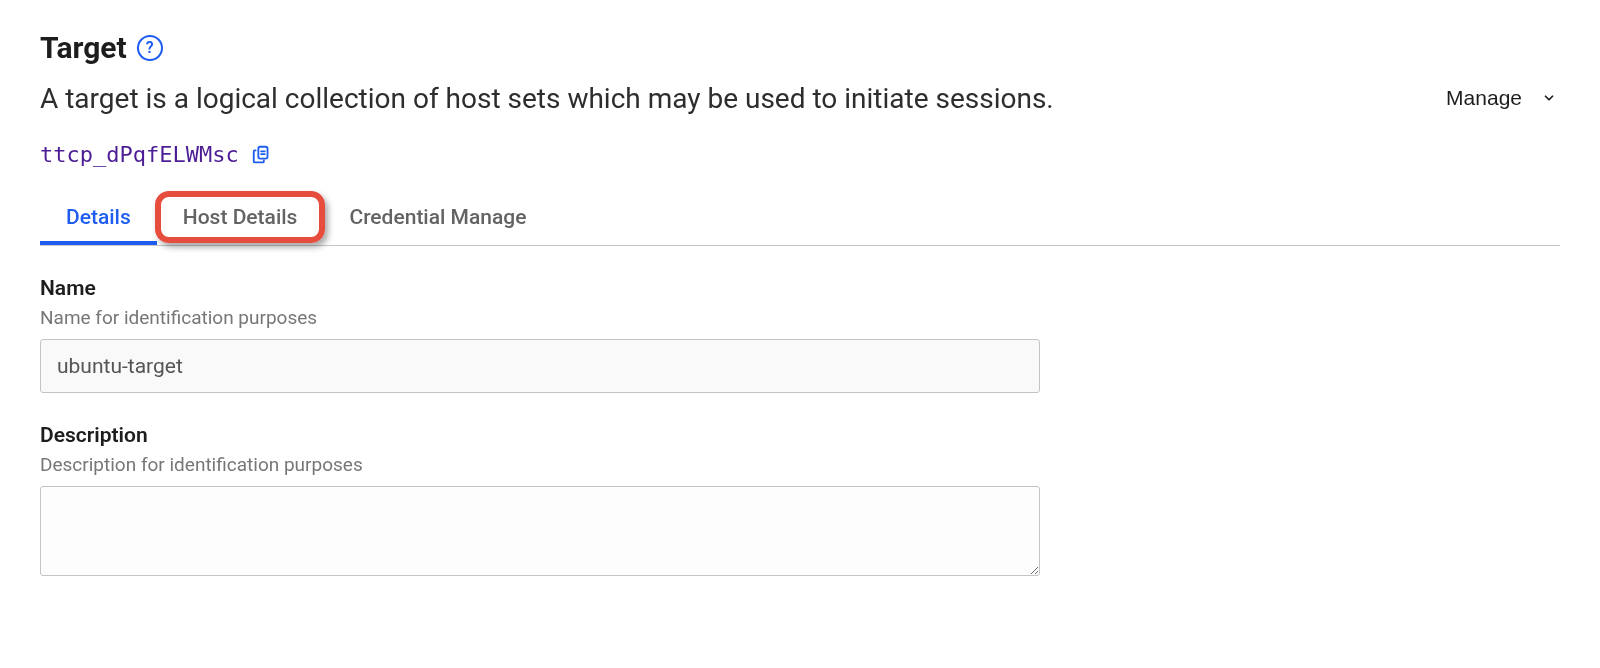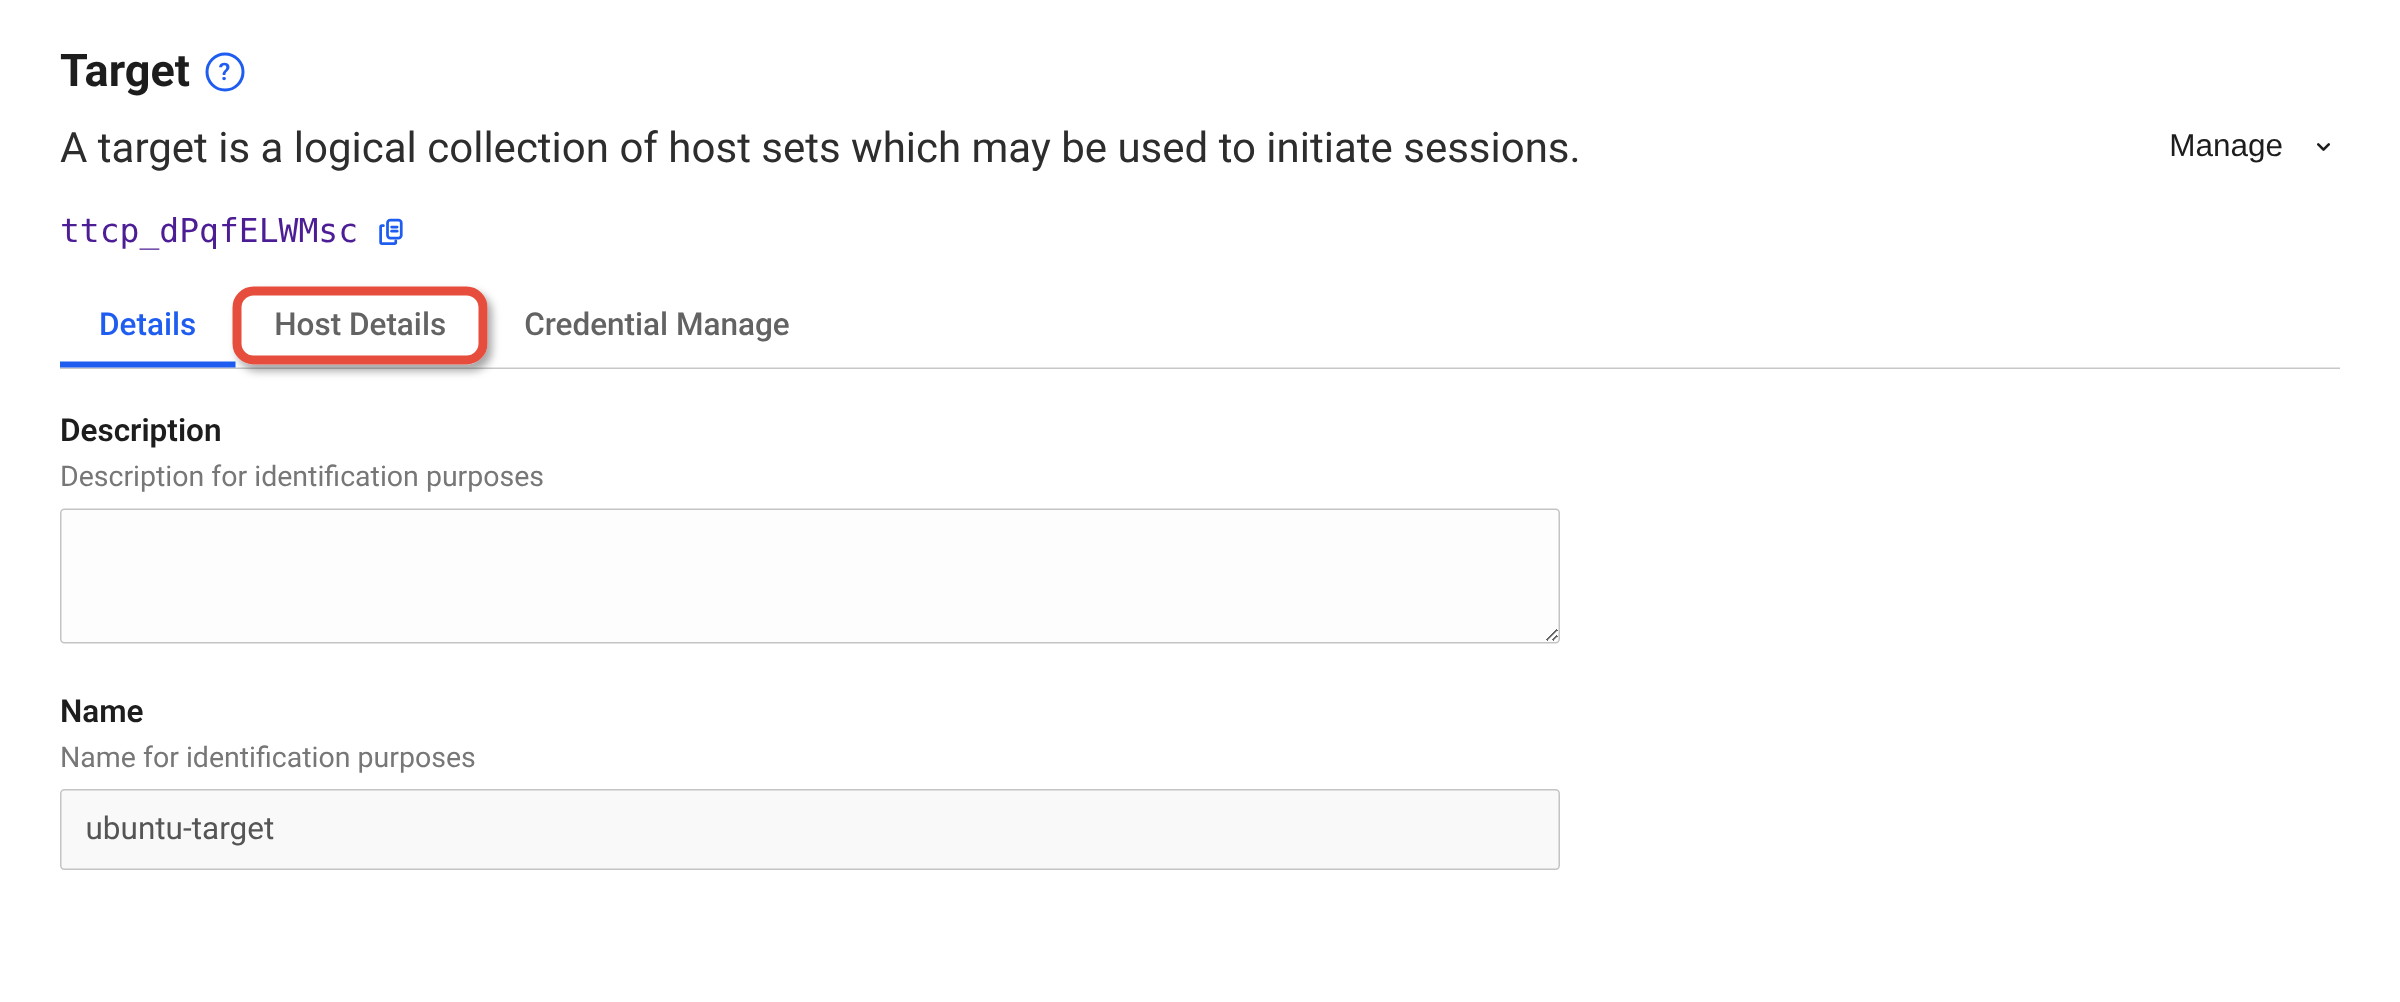--- a/index.html
+++ b/index.html
@@ -195,22 +195,22 @@
   <div class="tab active">Details</div>
   <div class="tab-highlight-wrapper">
     <div class="tab">Host Details</div>
     <div class="tab-highlight"></div>
   </div>
   <div class="tab">Credential Manage</div>
 </div>
 
 <div class="form-section">
   <div class="form-group">
+    <label class="field-label">Name</label>
+    <div class="field-hint">Name for identification purposes</div>
+    <input type="text" class="text-input" value="ubuntu-target" style="">
+  </div>
+  <div class="form-group">
     <label class="field-label">Description</label>
     <div class="field-hint">Description for identification purposes</div>
     <textarea class="textarea-input" style=""></textarea>
   </div>
-  <div class="form-group">
-    <label class="field-label">Name</label>
-    <div class="field-hint">Name for identification purposes</div>
-    <input type="text" class="text-input" value="ubuntu-target" style="">
-  </div>
 </div>
 
 </body></html>

